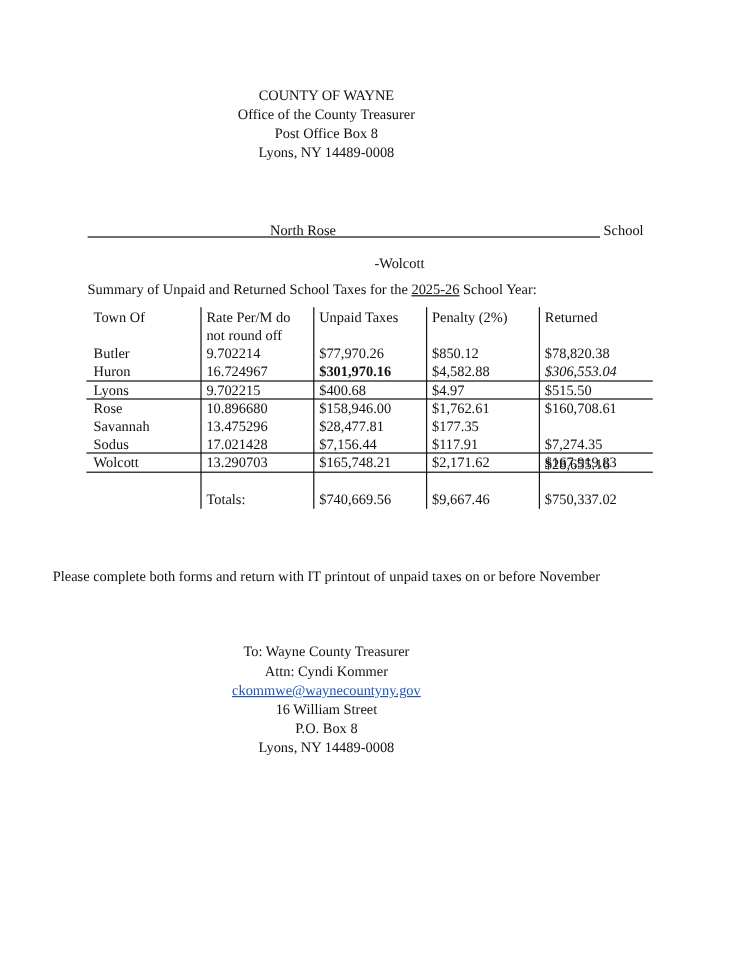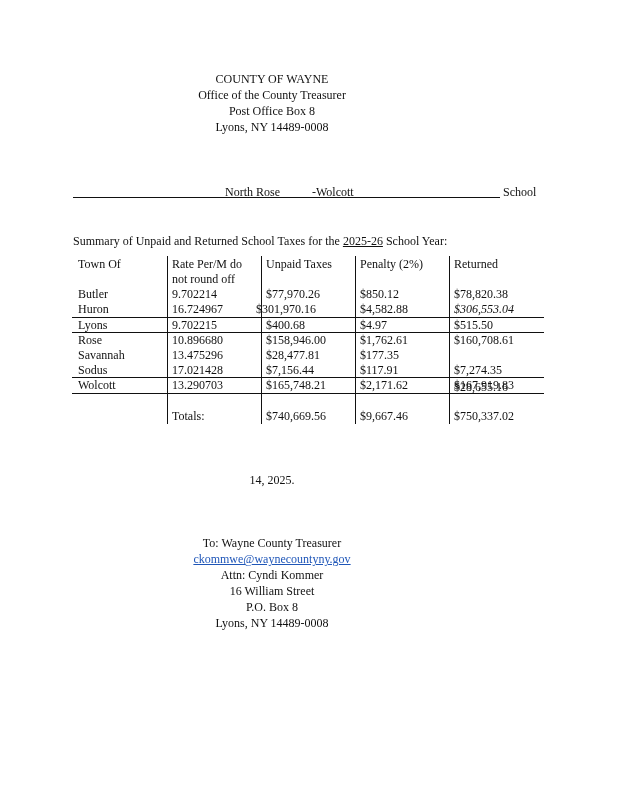--- a/index.html
+++ b/index.html
@@ -28,21 +28,21 @@
 <div class="center header">
   <div>COUNTY OF WAYNE</div>
   <div>Office of the County Treasurer</div>
   <div>Post Office Box 8</div>
   <div>Lyons, NY  14489-0008</div>
 </div>
 
 <div class="school-line">
   <div class="uline" style="left:0; width:427px;"></div>
   <span style="left:152px;">North Rose</span>
-  <span style="left:239px;">-Wolcott</span>
+  <span style="left:239px;margin-top:27px;">-Wolcott</span>
   <span style="left:430px;">School</span>
 </div>
 
 <div class="summary">
   <span>Summary of Unpaid and Returned School Taxes for the </span><span class="yr">2025-26</span><span> School Year:</span>
 </div>
 
 <div>
   <div class="vline" style="left:167px;"></div>
   <div class="vline" style="left:261px;"></div>
@@ -65,21 +65,21 @@
       <div>
         <div class="cell" style="left: 78px; top: 287px;">Butler</div>
         <div class="cell" style="left: 172px; top: 287px;">9.702214</div>
         <div class="cell" style="left: 266px; top: 287px;">$77,970.26</div>
         <div class="cell" style="left: 360px; top: 287px;">$850.12</div>
         <div class="cell" style="left: 454px; top: 287px;">$78,820.38</div>
       </div>
       <div>
         <div class="cell" style="left: 78px; top: 302px;">Huron</div>
         <div class="cell" style="left: 172px; top: 302px;">16.724967</div>
-        <div class="cell" style="left: 256px; top: 302px;">$301,970.16</div>
+        <div class="cell" style="left: 266px; top: 302px; font-weight: bold;">$301,970.16</div>
         <div class="cell" style="left: 360px; top: 302px;">$4,582.88</div>
         <div class="cell" style="left: 454px; top: 302px; font-style: italic;">$306,553.04</div>
       </div>
       <div>
         <div class="cell" style="left: 78px; top: 318px;">Lyons</div>
         <div class="cell" style="left: 172px; top: 318px;">9.702215</div>
         <div class="cell" style="left: 266px; top: 318px;">$400.68</div>
         <div class="cell" style="left: 360px; top: 318px;">$4.97</div>
         <div class="cell" style="left: 454px; top: 318px;">$515.50</div>
       </div>
@@ -113,23 +113,23 @@
       </div>
     </div>
 
   <div class="cell" style="left:172px; top:409px;">Totals:</div>
   <div class="cell" style="left:266px; top:409px;">$740,669.56</div>
   <div class="cell" style="left:360px; top:409px;">$9,667.46</div>
   <div class="cell" style="left:454px; top:409px;">$750,337.02</div>
 </div>
 
 <div class="center note">
-  <div>14, 2025.</div>
+  <div>Please complete both forms and return with IT printout of unpaid taxes on or before November</div>
 </div>
 
 <div class="center contact">
   <div>To: Wayne County Treasurer</div>
+  <div>Attn: Cyndi Kommer</div>
   <div><a class="link">ckommwe@waynecountyny.gov</a></div>
-  <div>Attn: Cyndi Kommer</div>
   <div>16 William Street</div>
   <div>P.O. Box 8</div>
   <div>Lyons, NY  14489-0008</div>
 </div>
 
 </body></html>

